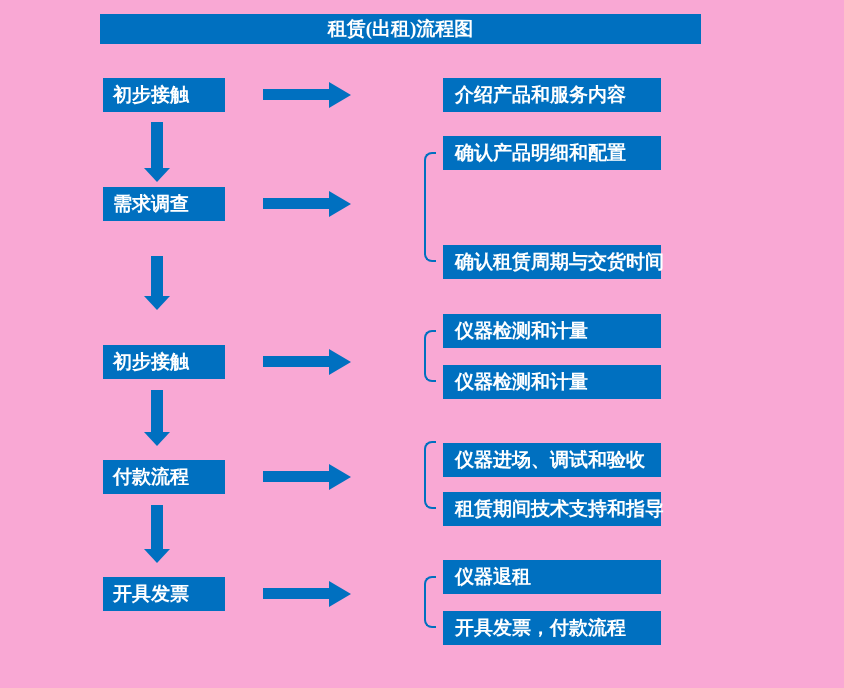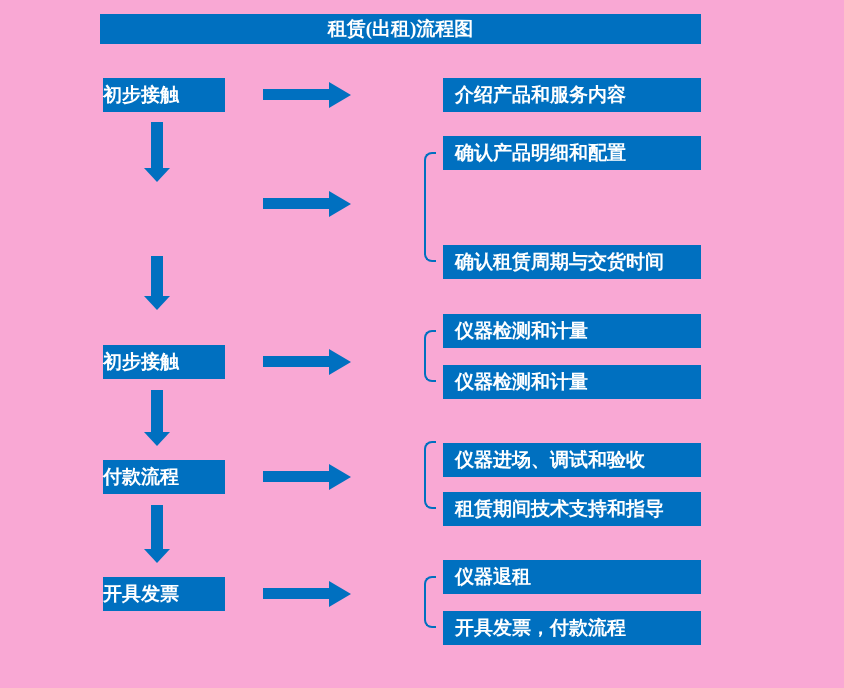--- a/index.html
+++ b/index.html
@@ -31,22 +31,22 @@
   .box {
     position: absolute;
     height: 34px;
     line-height: 34px;
     background: var(--primary);
     color: var(--on-primary);
     font-weight: bold;
     font-size: 19px;
     white-space: nowrap;
   }
-  .step   { left: 103px; width: 122px; }
-  .detail { left: 443px; width: 258px; padding-left: 12px; }
+  .step   { left: 103px; width: 122px; padding-left: 10px; }
+  .detail { left: 443px; width: 218px; padding-left: 12px; }
 
   .h-arrow {
     position: absolute;
     left: 263px;
     width: 66px; height: 11px;
     background: var(--primary);
   }
   .h-arrow::after {
     content: "";
     position: absolute;
@@ -83,20 +83,21 @@
   }
 </style>
 </head>
 <body>
 
 <div class="canvas">
 
   <div class="title">租赁(出租)流程图</div>
 
   <div class="box step" style="top:78px">初步接触</div>
+  <div class="box step" style="top:187px">需求调查</div>
   <div class="box step" style="top:345px">初步接触</div>
   <div class="box step" style="top:460px">付款流程</div>
   <div class="box step" style="top:577px">开具发票</div>
 
   <div class="v-arrow" style="top:122px;height:46px"></div>
   <div class="v-arrow" style="top:256px;height:40px"></div>
   <div class="v-arrow" style="top:390px;height:42px"></div>
   <div class="v-arrow" style="top:505px;height:44px"></div>
 
   <div class="h-arrow" style="top:89px"></div>

